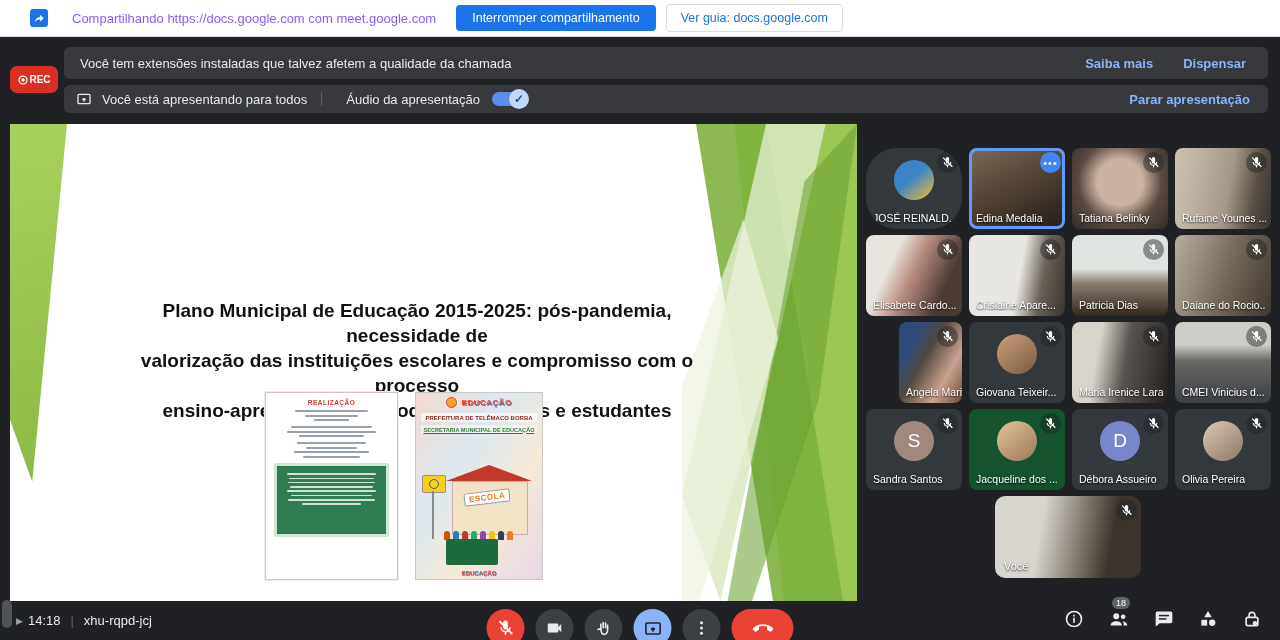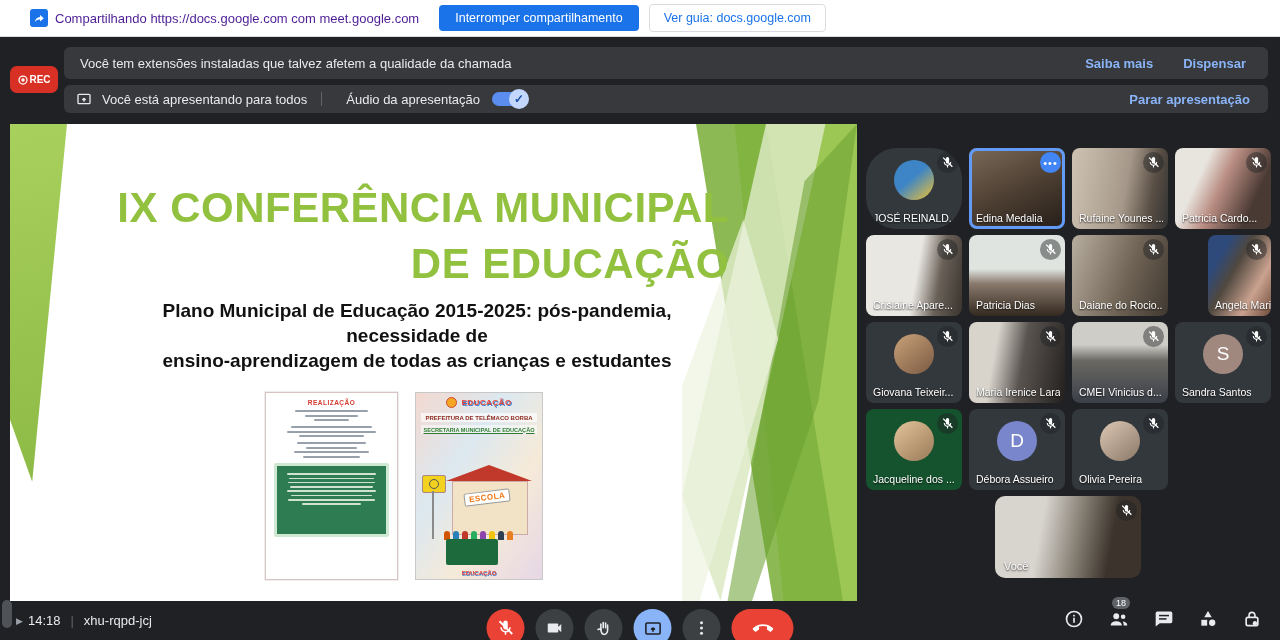--- a/index.html
+++ b/index.html
@@ -4,21 +4,21 @@
 <style>
   html,body{margin:0;padding:0;}
   body{width:1280px;height:640px;overflow:hidden;background:#202124;
        font-family:"Liberation Sans",sans-serif;position:relative;}
 
   
   .share-bar{position:absolute;left:0;top:0;width:1280px;height:37px;background:#fff;
     border-bottom:1px solid #dadce0;display:flex;align-items:center;padding-left:30px;box-sizing:border-box;}
   .share-ic{width:18px;height:18px;border-radius:3px;background:#1a73e8;display:flex;
     align-items:center;justify-content:center;color:#fff;flex:0 0 auto;}
-  .share-txt{font-size:13px;color:#4c1d95;margin-left:7px;}
+  .share-txt{font-size:13px;color:#8b5cf6;margin-left:24px;}
   .btn-blue{margin-left:20px;background:#1a73e8;color:#fff;border:none;border-radius:4px;
     font-size:12.5px;padding:6px 16px;font-family:inherit;cursor:pointer;}
   .btn-outline{margin-left:10px;background:#fff;color:#1a73e8;border:1px solid #dadce0;
     border-radius:4px;font-size:12.5px;padding:6px 14px;font-family:inherit;cursor:pointer;}
 
   
   .ext-bar{position:absolute;left:64px;right:12px;top:47px;height:32px;background:#37393c;
     border-radius:6px;display:flex;align-items:center;padding:0 16px;box-sizing:border-box;}
   .ext-bar .msg{color:#e8eaed;font-size:13px;}
   .linkish{color:#8ab4f8;font-size:13px;font-weight:600;cursor:pointer;}
@@ -241,26 +241,23 @@
 
 <div class="slide">
   <div class="deco-left"></div>
   <div class="deco-right">
     <div class="p1"></div>
       <div class="p2"></div>
       <div class="p3"></div>
       <div class="p4"></div>
       <div class="p5"></div>
   </div>
-  <div class="slide-title">
-    <div>IX CONFERÊNCIA MUNICIPAL</div>
-    <div>DE EDUCAÇÃO</div>
-  </div>
   <div class="slide-sub">
     <div>Plano Municipal de Educação 2015-2025: pós-pandemia, necessidade de</div>
+    <div>valorização das instituições escolares e compromisso com o processo</div>
     <div>ensino-aprendizagem de todas as crianças e estudantes</div>
   </div>
 
   <div class="doc-left">
     <h4>REALIZAÇÃO</h4>
     <div class="tl" style="width:64%"></div>
       <div class="tl" style="width:46%"></div>
       <div class="tl" style="width:30%"></div>
     <div class="tl" style="width:70%;margin-top:5px"></div>
       <div class="tl" style="width:78%"></div>
@@ -322,37 +319,45 @@
         </svg>
       </span>
     <span class="name">JOSÉ REINALD...</span>
   </div>
 
   <div class="tile t1">
     <span class="menu-dot">•••</span>
     <span class="name">Edina Medalia</span>
   </div>
 
+  <div class="tile t2">
+    <span class="micoff">
+        <svg width="13" height="13">
+          <use href="#ic-micoff"></use>
+        </svg>
+      </span>
+    <span class="name">Tatiana Belinky</span>
+  </div>
 
   <div class="tile t3">
     <span class="micoff">
         <svg width="13" height="13">
           <use href="#ic-micoff"></use>
         </svg>
       </span>
     <span class="name">Rufaine Younes ...</span>
   </div>
 
   <div class="tile t4">
     <span class="micoff">
         <svg width="13" height="13">
           <use href="#ic-micoff"></use>
         </svg>
       </span>
-    <span class="name">Patricia Cardo...</span>
+    <span class="name">Elisabete Cardo...</span>
   </div>
 
   <div class="tile t5">
     <span class="micoff">
         <svg width="13" height="13">
           <use href="#ic-micoff"></use>
         </svg>
       </span>
     <span class="name">Crislaine Apare...</span>
   </div>

